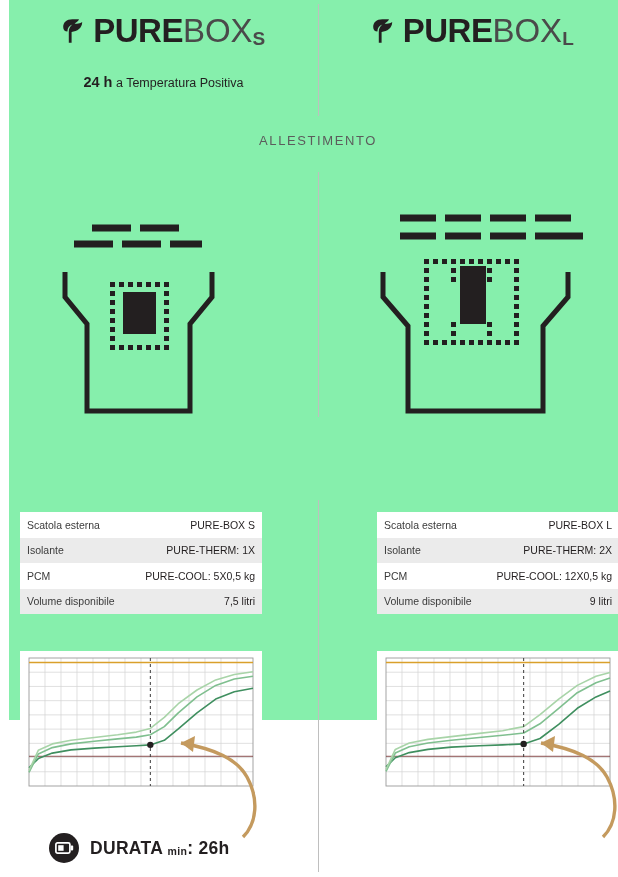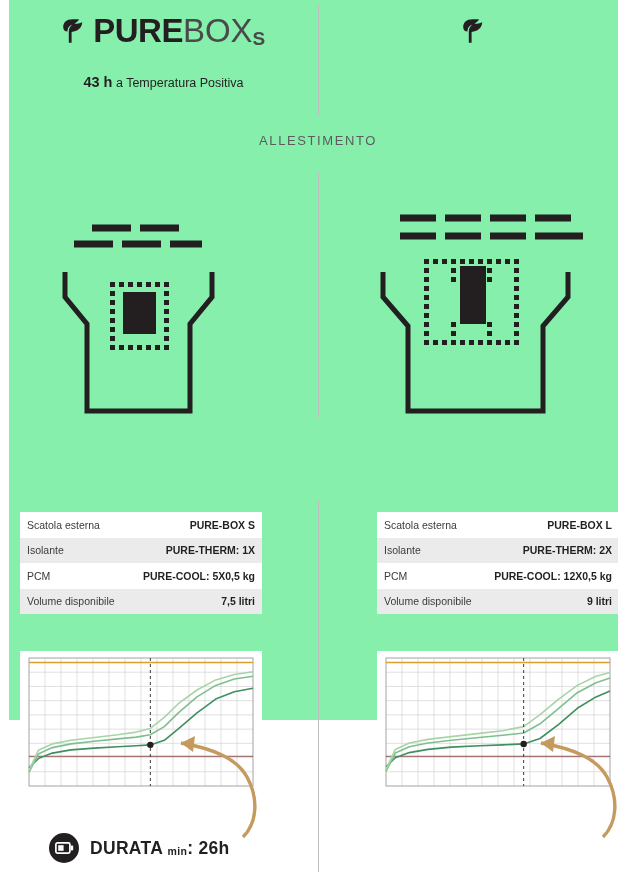--- a/index.html
+++ b/index.html
@@ -106,21 +106,21 @@
   .spec-row {
     display: flex;
     justify-content: space-between;
     align-items: center;
     height: 25.5px;
     padding: 0 7px;
   }
   .spec-row.odd  { background: #ffffff; }
   .spec-row.even { background: #ebebeb; }
   .spec-row .k { color: #3b3b3b; }
-  .spec-row .v { font-weight: bold; color: #231f20; }
+  .spec-row .v { font-weight: normal; color: #231f20; }
 
   
   .chart {
     position: absolute;
     top: 651px;
     width: 242px;
     height: 142px;
     background: #ffffff;
   }
   .chart.left  { left: 11px; }
@@ -180,31 +180,34 @@
       <span class="leaf">
         <svg width="22" height="26" viewBox="0 0 22 26">
           <path d="M10.4 1.2 C4.4 1.2 1.2 4.4 1.2 9.0 C1.2 12.0 3.0 13.6 5.4 13.6 C5.4 10.0 7.4 7.6 10.4 6.6 C8.0 8.4 6.8 10.8 6.8 13.8 L6.8 24.8 L9.6 24.8 L9.6 13.9 C15.2 13.4 20.2 10.0 20.2 4.0 C18.0 5.6 15.0 6.0 12.6 5.4 C14.8 4.4 16.4 2.8 17.0 1.2 Z" fill="#231f20"></path>
         </svg>
       </span>
       <span class="brand">
         <span>PURE</span><span class="light">BOX</span><span class="sub">S</span>
       </span>
     </div>
     <div class="dur">
-      <b>43 h</b>
+      <b>24 h</b>
       <span>a Temperatura Positiva</span>
     </div>
   </div>
 
   <div class="hdr right">
     <div class="logo-row">
       <span class="leaf">
         <svg width="22" height="26" viewBox="0 0 22 26">
           <path d="M10.4 1.2 C4.4 1.2 1.2 4.4 1.2 9.0 C1.2 12.0 3.0 13.6 5.4 13.6 C5.4 10.0 7.4 7.6 10.4 6.6 C8.0 8.4 6.8 10.8 6.8 13.8 L6.8 24.8 L9.6 24.8 L9.6 13.9 C15.2 13.4 20.2 10.0 20.2 4.0 C18.0 5.6 15.0 6.0 12.6 5.4 C14.8 4.4 16.4 2.8 17.0 1.2 Z" fill="#231f20"></path>
         </svg>
+      </span>
+      <span class="brand">
+        <span>PURE</span><span class="light">BOX</span><span class="sub">L</span>
       </span>
     </div>
   </div>
 
   <div class="section-title allest">ALLESTIMENTO</div>
 
   <div class="diagram left">
     <svg width="309" height="225" viewBox="0 0 309 225">
       <g stroke="#231f20" stroke-width="7" stroke-linecap="butt" fill="none">
 

